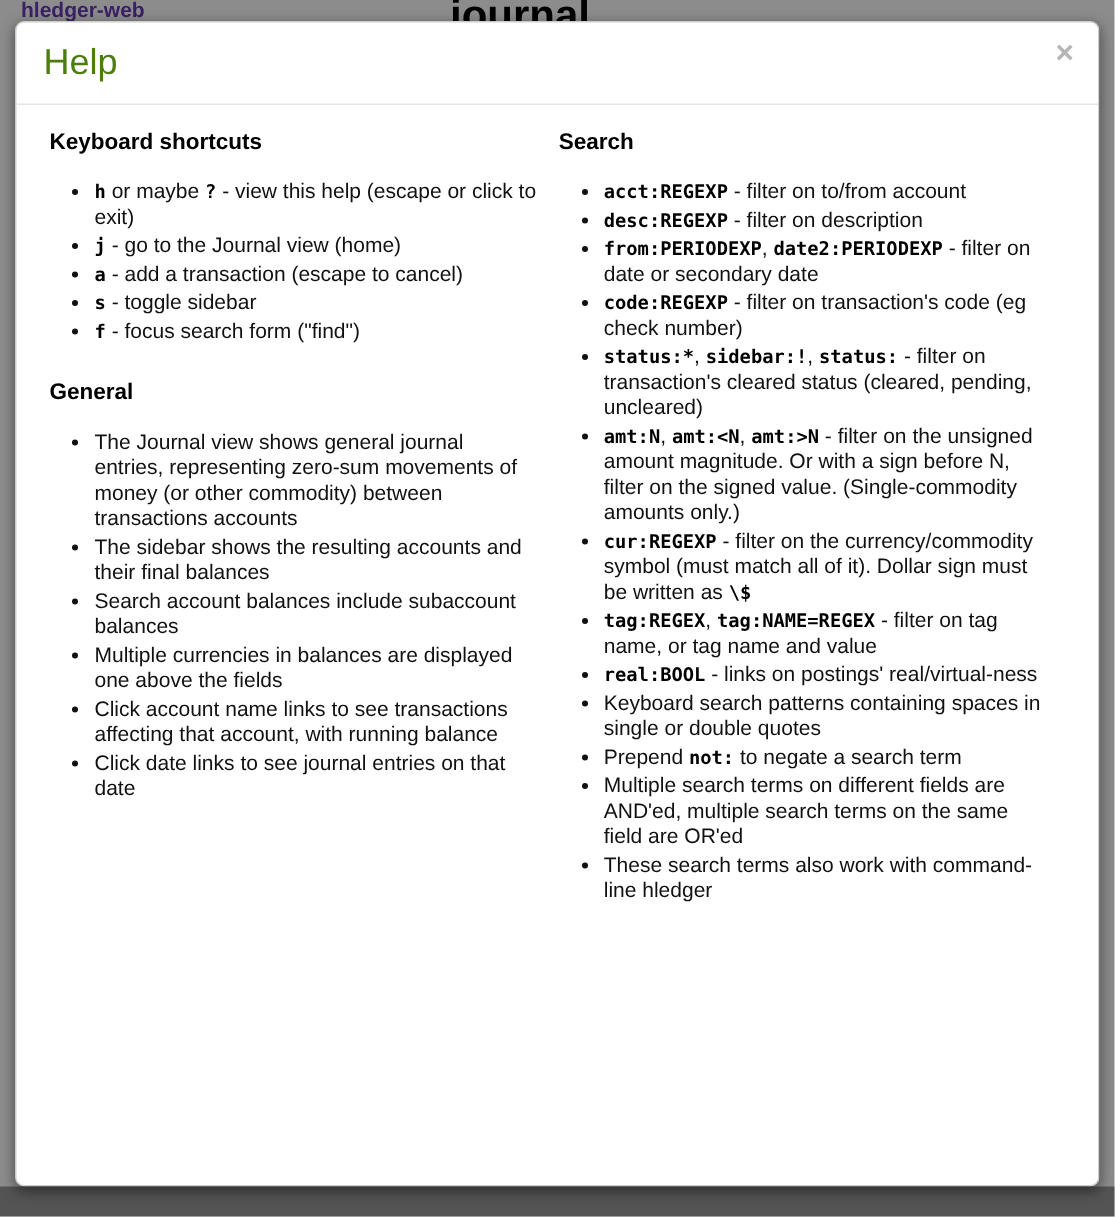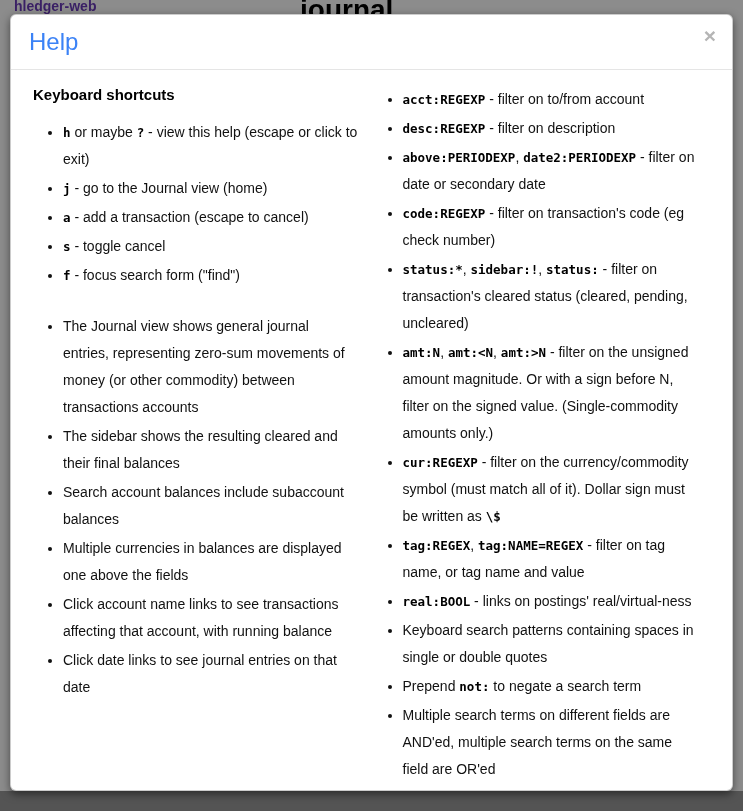--- a/index.html
+++ b/index.html
@@ -56,21 +56,21 @@
   }
   .modal-header {
     padding: 13px 18px 12px 18px;
     border-bottom: 1px solid #e5e5e5;
     position: relative;
   }
   .modal-title {
     margin: 0;
     font-size: 24px;
     font-weight: 500;
-    color: #3b82f6;
+    color: #4d7c0f;
     line-height: 1.2;
   }
   .close-x {
     position: absolute;
     right: 16px; top: 10px;
     font-size: 21px;
     font-weight: bold;
     color: #b5b5b5;
     cursor: pointer;
     line-height: 1;
@@ -91,21 +91,21 @@
     font-size: 15px;
     font-weight: bold;
     color: #000;
   }
   .help-col ul {
     margin: 0 0 24px 0;
     padding-left: 30px;
   }
   .help-col li {
     margin: 0 0 2px 0;
-    line-height: 27px;
+    line-height: 17px;
   }
   .help-col code {
     font-family: "DejaVu Sans Mono", "Liberation Mono", monospace;
     font-weight: bold;
     font-size: 12.5px;
     color: #000;
     background: none;
   }
 </style>
 </head>
@@ -124,37 +124,39 @@
     <h2 class="modal-title">Help</h2>
     <span class="close-x">×</span>
   </div>
   <div class="modal-body">
     <div class="help-col">
         <h4 class="section-heading">Keyboard shortcuts</h4>
         <ul>
           <li><code>h</code><span> or maybe </span><code>?</code><span> - view this help (escape or click to exit)</span></li>
           <li><code>j</code><span> - go to the Journal view (home)</span></li>
           <li><code>a</code><span> - add a transaction (escape to cancel)</span></li>
-          <li><code>s</code><span> - toggle cancel</span></li>
+          <li><code>s</code><span> - toggle sidebar</span></li>
           <li><code>f</code><span> - focus search form ("find")</span></li>
         </ul>
+        <h4 class="section-heading">General</h4>
         <ul>
           <li><span>The Journal view shows general journal entries, representing zero-sum movements of money (or other commodity) between transactions accounts</span></li>
-          <li><span>The sidebar shows the resulting cleared and their final balances</span></li>
+          <li><span>The sidebar shows the resulting accounts and their final balances</span></li>
           <li><span>Search account balances include subaccount balances</span></li>
           <li><span>Multiple currencies in balances are displayed one above the fields</span></li>
           <li><span>Click account name links to see transactions affecting that account, with running balance</span></li>
           <li><span>Click date links to see journal entries on that date</span></li>
         </ul>
       </div>
     <div class="help-col">
+        <h4 class="section-heading">Search</h4>
         <ul>
           <li><code>acct:REGEXP</code><span> - filter on to/from account</span></li>
           <li><code>desc:REGEXP</code><span> - filter on description</span></li>
-          <li><code>above:PERIODEXP</code><span>, </span><code>date2:PERIODEXP</code><span> - filter on date or secondary date</span></li>
+          <li><code>from:PERIODEXP</code><span>, </span><code>date2:PERIODEXP</code><span> - filter on date or secondary date</span></li>
           <li><code>code:REGEXP</code><span> - filter on transaction's code (eg check number)</span></li>
           <li><code>status:*</code><span>, </span><code>sidebar:!</code><span>, </span><code>status:</code><span> - filter on transaction's cleared status (cleared, pending, uncleared)</span></li>
           <li><code>amt:N</code><span>, </span><code>amt:&lt;N</code><span>, </span><code>amt:&gt;N</code><span> - filter on the unsigned amount magnitude. Or with a sign before N, filter on the signed value. (Single-commodity amounts only.)</span></li>
           <li><code>cur:REGEXP</code><span> - filter on the currency/commodity symbol (must match all of it). Dollar sign must be written as </span><code>\$</code></li>
           <li><code>tag:REGEX</code><span>, </span><code>tag:NAME=REGEX</code><span> - filter on tag name, or tag name and value</span></li>
           <li><code>real:BOOL</code><span> - links on postings' real/virtual-ness</span></li>
           <li><span>Keyboard search patterns containing spaces in single or double quotes</span></li>
           <li><span>Prepend </span><code>not:</code><span> to negate a search term</span></li>
           <li><span>Multiple search terms on different fields are AND'ed, multiple search terms on the same field are OR'ed</span></li>
           <li><span>These search terms also work with command-line hledger</span></li>

